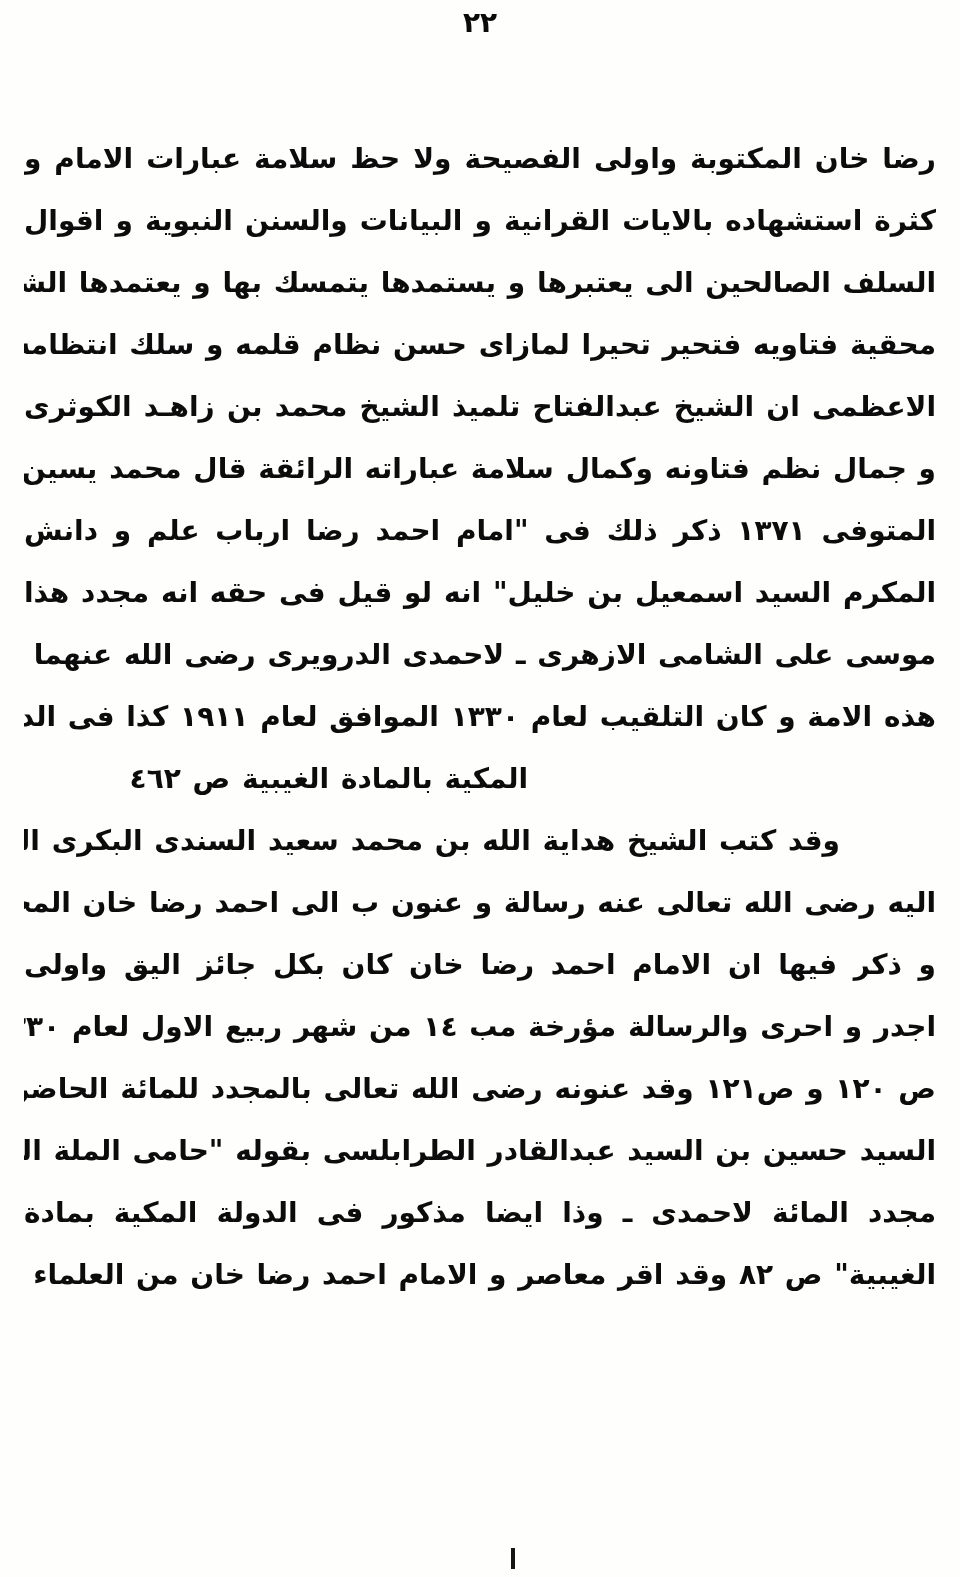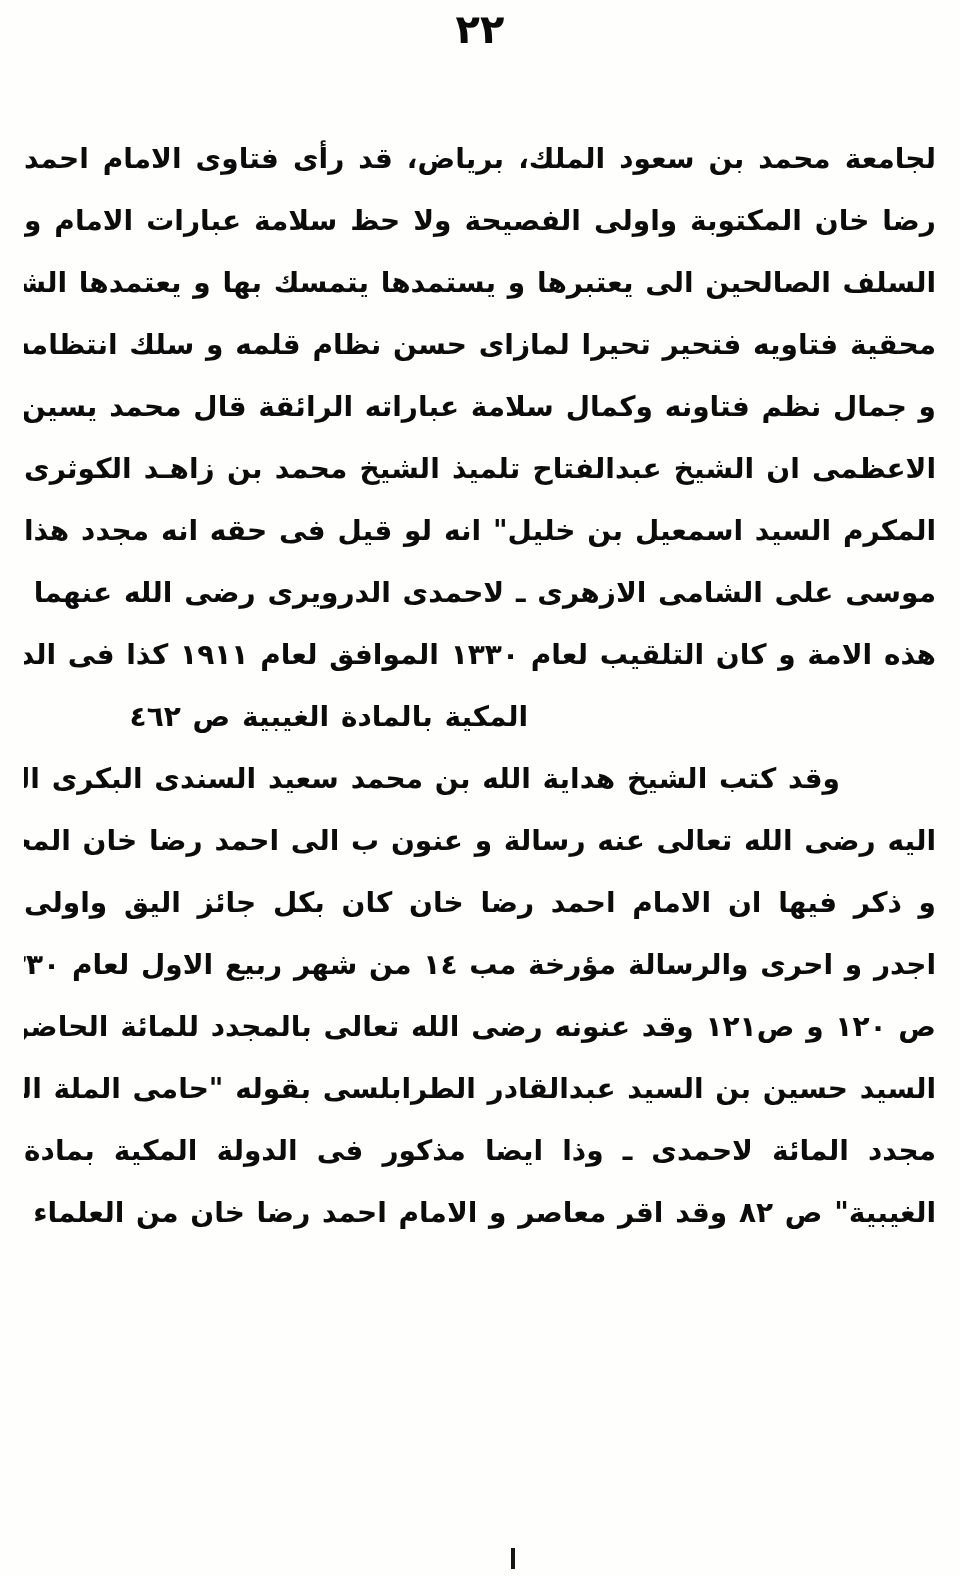--- a/index.html
+++ b/index.html
@@ -15,21 +15,21 @@
     font-family: "DejaVu Sans", sans-serif;
     color: #0c0c0c;
     overflow: hidden;
   }
   .page-number {
     position: absolute;
     top: 6px;
     left: 0;
     width: 100%;
     text-align: center;
-    font-size: 40px;
+    font-size: 28px;
     font-weight: 700;
     letter-spacing: 10px;
     color: #0a0a0a;
   }
   .text-block {
     position: absolute;
     top: 130px;
     right: 24px;
     left: 24px;
     direction: rtl;
@@ -66,26 +66,27 @@
   }
 </style>
 </head>
 <body>
 
 <div class="sheet">
 
   <div class="page-number">٢٢</div>
 
   <div class="text-block">
-    <div class="line">لجامعة محمد بن سعود الملك، برياض، قد رأى فتاوى الامام احمد</div>
     <div class="line">رضا خان المكتوبة واولى الفصيحة ولا حظ سلامة عبارات الامام و</div>
+    <div class="line">كثرة استشهاده بالايات القرانية و البيانات والسنن النبوية و اقوال</div>
     <div class="line">السلف الصالحين الى يعتبرها و يستمدها يتمسك بها و يعتمدها الشاهدة</div>
     <div class="line">محقية فتاويه فتحير تحيرا لمازاى حسن نظام قلمه و سلك انتظامه</div>
+    <div class="line">الاعظمى ان الشيخ عبدالفتاح تلميذ الشيخ محمد بن زاهـد الكوثرى</div>
     <div class="line">و جمال نظم فتاونه وكمال سلامة عباراته الرائقة قال محمد يسين</div>
-    <div class="line">الاعظمى ان الشيخ عبدالفتاح تلميذ الشيخ محمد بن زاهـد الكوثرى</div>
+    <div class="line">المتوفى ١٣٧١ ذكر ذلك فى "امام احمد رضا ارباب علم و دانش</div>
     <div class="line">المكرم السيد اسمعيل بن خليل" انه لو قيل فى حقه انه مجدد هذا</div>
     <div class="line">موسى على الشامى الازهرى ـ لاحمدى الدرويرى رضى الله عنهما بمجدد</div>
     <div class="line">هذه الامة و كان التلقيب لعام ١٣٣٠ الموافق لعام ١٩١١ كذا فى الدولة</div>
     <div class="line line--short">المكية بالمادة الغيبية ص ٤٦٢</div>
     <div class="line line--indent">وقد كتب الشيخ هداية الله بن محمد سعيد السندى البكرى المدنى</div>
     <div class="line">اليه رضى الله تعالى عنه رسالة و عنون ب الى احمد رضا خان المجدد</div>
     <div class="line">و ذكر فيها ان الامام احمد رضا خان كان بكل جائز اليق واولى</div>
     <div class="line">اجدر و احرى والرسالة مؤرخة مب ١٤ من شهر ربيع الاول لعام ١٣٣٠</div>
     <div class="line">ص ١٢٠ و ص١٢١ وقد عنونه رضى الله تعالى بالمجدد للمائة الحاضرة</div>
     <div class="line">السيد حسين بن السيد عبدالقادر الطرابلسى بقوله "حامى الملة الظاهرة و</div>

